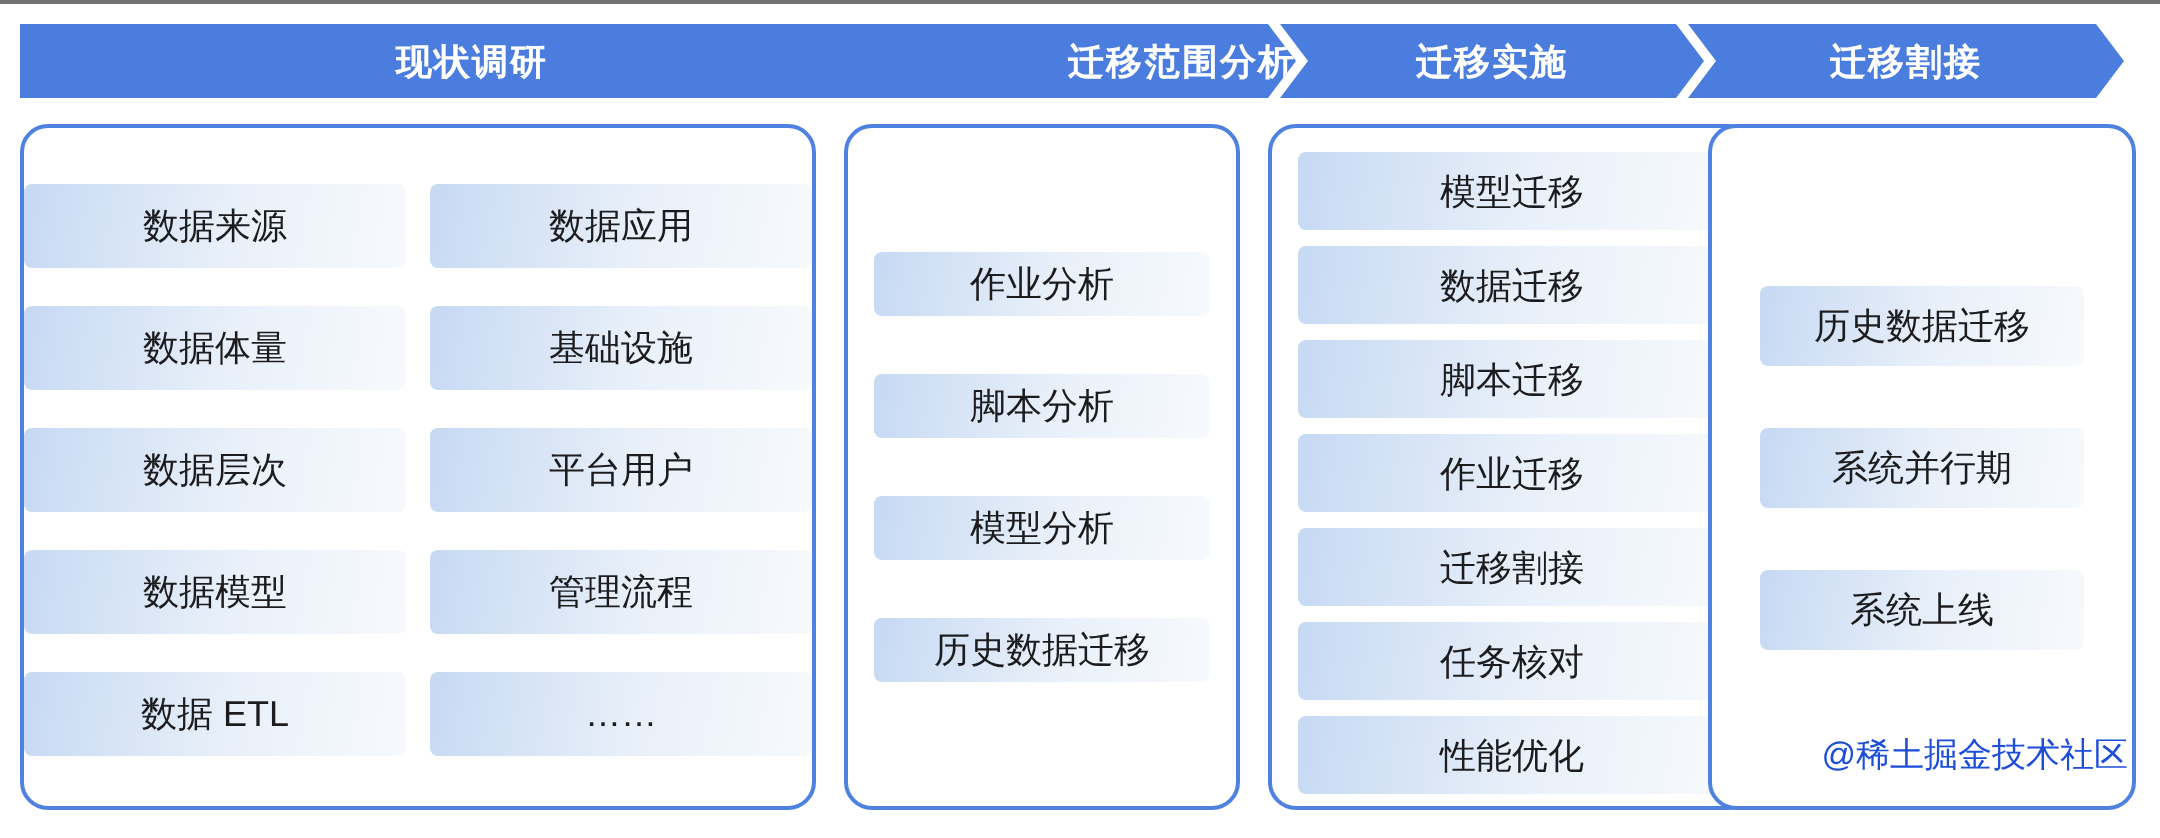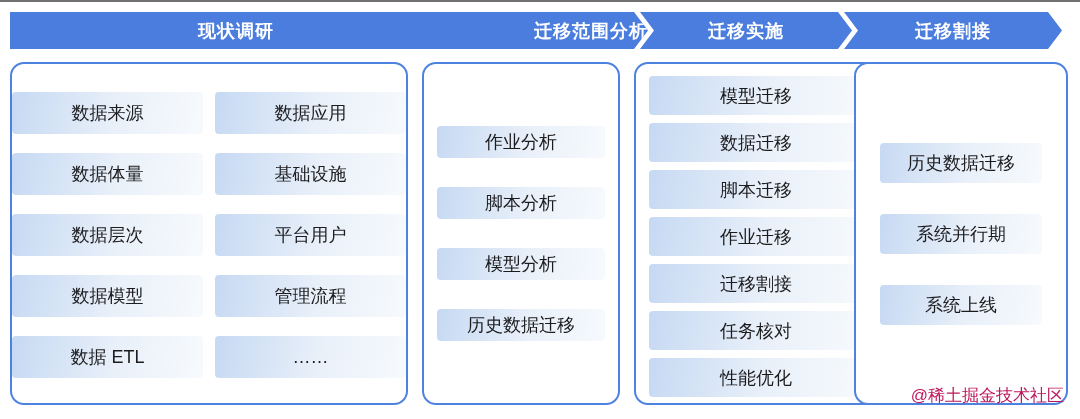--- a/index.html
+++ b/index.html
@@ -48,22 +48,22 @@
     border-radius:4px;
     background:linear-gradient(100deg, #c6d9f3 0%, #e9f0f9 55%, #f7fafd 100%);
     display:flex; align-items:center; justify-content:center;
     font-size:18px; color:#1c1c1e; flex:none;
   }
   .box2 .pill { height:32px; }
   .box3 .pill { height:39px; }
   .box4 .pill { height:40px; }
 
   .watermark {
-    position:absolute; right:16px; bottom:12px;
-    font-size:17px; color:#be185d;
+    position:absolute; right:16px; bottom:30px;
+    font-size:17px; color:#1d4ed8;
   }
 </style>
 </head>
 <body>
 
 <div class="canvas">
   <div class="top-line"></div>
 
   <div class="band band1 flat-left">
     <span>现状调研</span>

